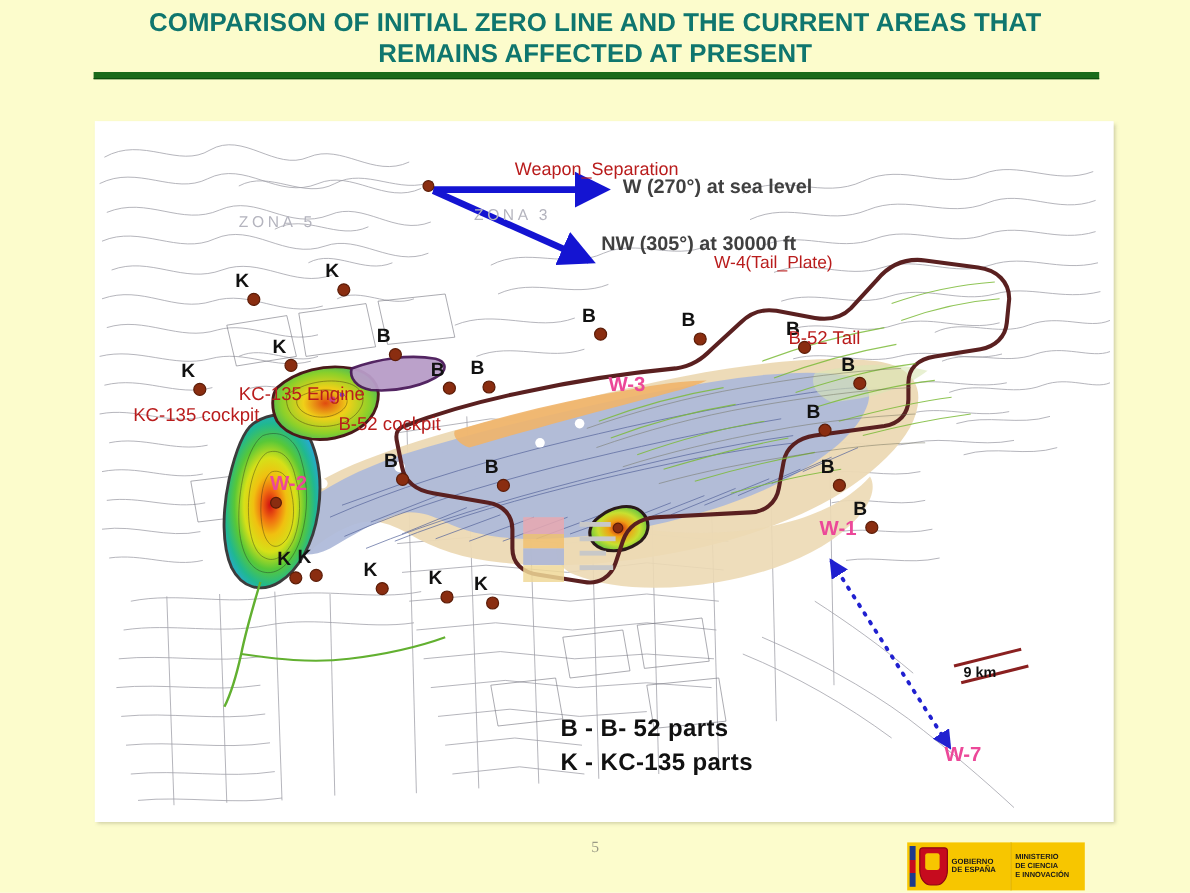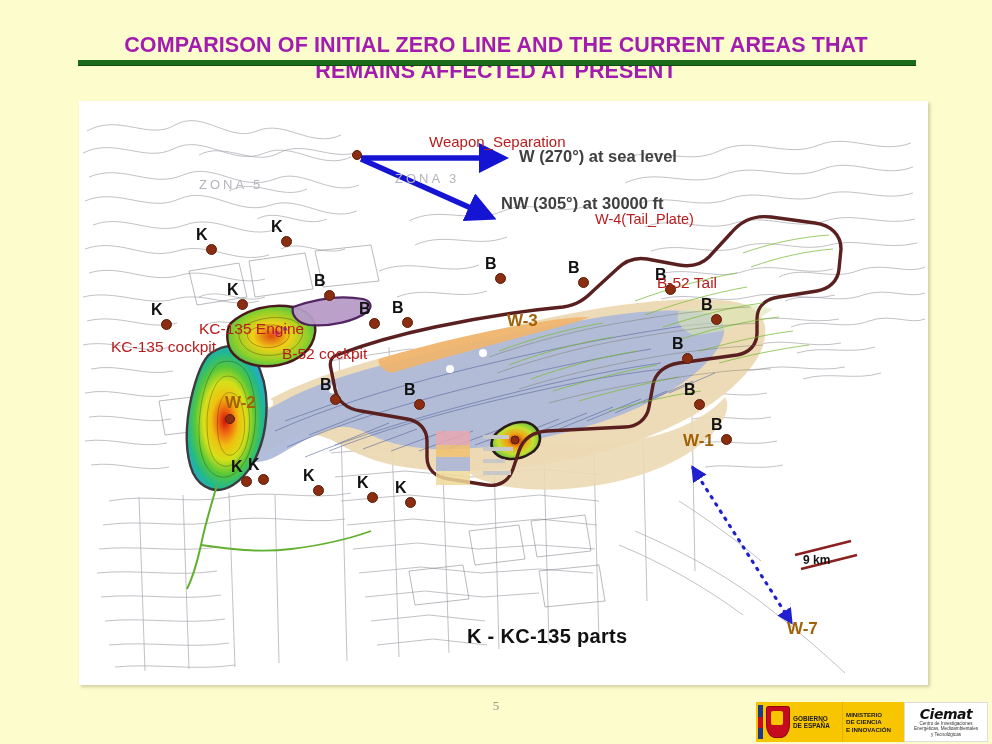--- a/index.html
+++ b/index.html
@@ -7,28 +7,27 @@
     width:992px;height:744px;
     background:#fcfccc;
     font-family:"Liberation Sans", sans-serif;
     overflow:hidden;
     position:relative;
   }
   
   #slide-title{
     position:absolute;left:0;top:6px;width:992px;
     text-align:center;
-    color:#a21caf;
+    color:#0f766e;
     font-weight:bold;
     font-size:21.5px;
     line-height:26px;
     letter-spacing:0.1px;
     font-family:"Liberation Sans", sans-serif;
     white-space:pre-line;
-    margin-top:26px;
   }
   #title-rule{
     position:absolute;left:78px;top:60px;width:838px;height:5px;
     background:#1a6b1a;
     border-bottom:1px solid #0d4d0d;
   }
   
   #map-panel{
     position:absolute;left:79px;top:101px;width:849px;height:584px;
     background:#ffffff;
@@ -39,21 +38,21 @@
 
   
   .mlabel{
     position:absolute;
     font-family:"Liberation Sans", sans-serif;
     white-space:nowrap;
     pointer-events:none;
   }
   .lbl-black{ color:#b91c1c; font-size:15px; font-weight:normal; }
   .lbl-blue { color:#404040; font-size:16.5px; font-weight:bold; }
-  .lbl-site { color:#a16207; font-size:17px; font-weight:bold; }
+  .lbl-site { color:#ec4899; font-size:17px; font-weight:bold; }
   .lbl-part { color:#111111; font-size:16px; font-weight:bold; }
   .lbl-km   { color:#111111; font-size:12px; font-weight:bold; }
   .lbl-legend{ color:#111;font-size:20px;font-weight:bold;letter-spacing:.3px;}
 
   
   .dot{
     position:absolute;width:9px;height:9px;border-radius:50%;
     background:#8a2d10;border:1px solid #5c1d08;
   }
   
@@ -440,20 +439,21 @@
   <div class="mlabel lbl-black" style="left:32px;top:237px;font-size:15.5px;">KC-135 cockpit</div>
   <div class="mlabel lbl-black" style="left:203px;top:244px;font-size:15.5px;">B-52 cockpit</div>
 
   <div class="mlabel lbl-site" style="left:146px;top:292px;">W-2</div>
   <div class="mlabel lbl-site" style="left:428px;top:210px;">W-3</div>
   <div class="mlabel lbl-site" style="left:604px;top:330px;">W-1</div>
   <div class="mlabel lbl-site" style="left:708px;top:518px;">W-7</div>
 
   <div class="mlabel lbl-km" style="left:724px;top:452px;">9 km</div>
 
+  <div class="mlabel lbl-legend" style="left:388px;top:495px;">B -  B- 52 parts</div>
   <div class="mlabel lbl-legend" style="left:388px;top:524px;">K - KC-135 parts</div>
 </div>
 
 <div id="page-number">5</div>
 
 <div id="footer-logos">
   <div class="logo-gob">
     <div class="flagbar"></div>
     <div class="coat"></div>
     <div class="gob-text">
@@ -461,19 +461,13 @@
       <div>DE ESPAÑA</div>
     </div>
   </div>
   <div class="logo-min">
     <div class="min-text">
       <div>MINISTERIO</div>
       <div>DE CIENCIA</div>
       <div>E INNOVACIÓN</div>
     </div>
   </div>
-  <div class="logo-ciemat">
-    <div class="ciemat-word">Ciemat</div>
-    <div class="ciemat-sub" style="white-space:pre-line;">Centro de Investigaciones
-Energéticas, Medioambientales
-y Tecnológicas</div>
-  </div>
 </div>
 
 </body></html>

